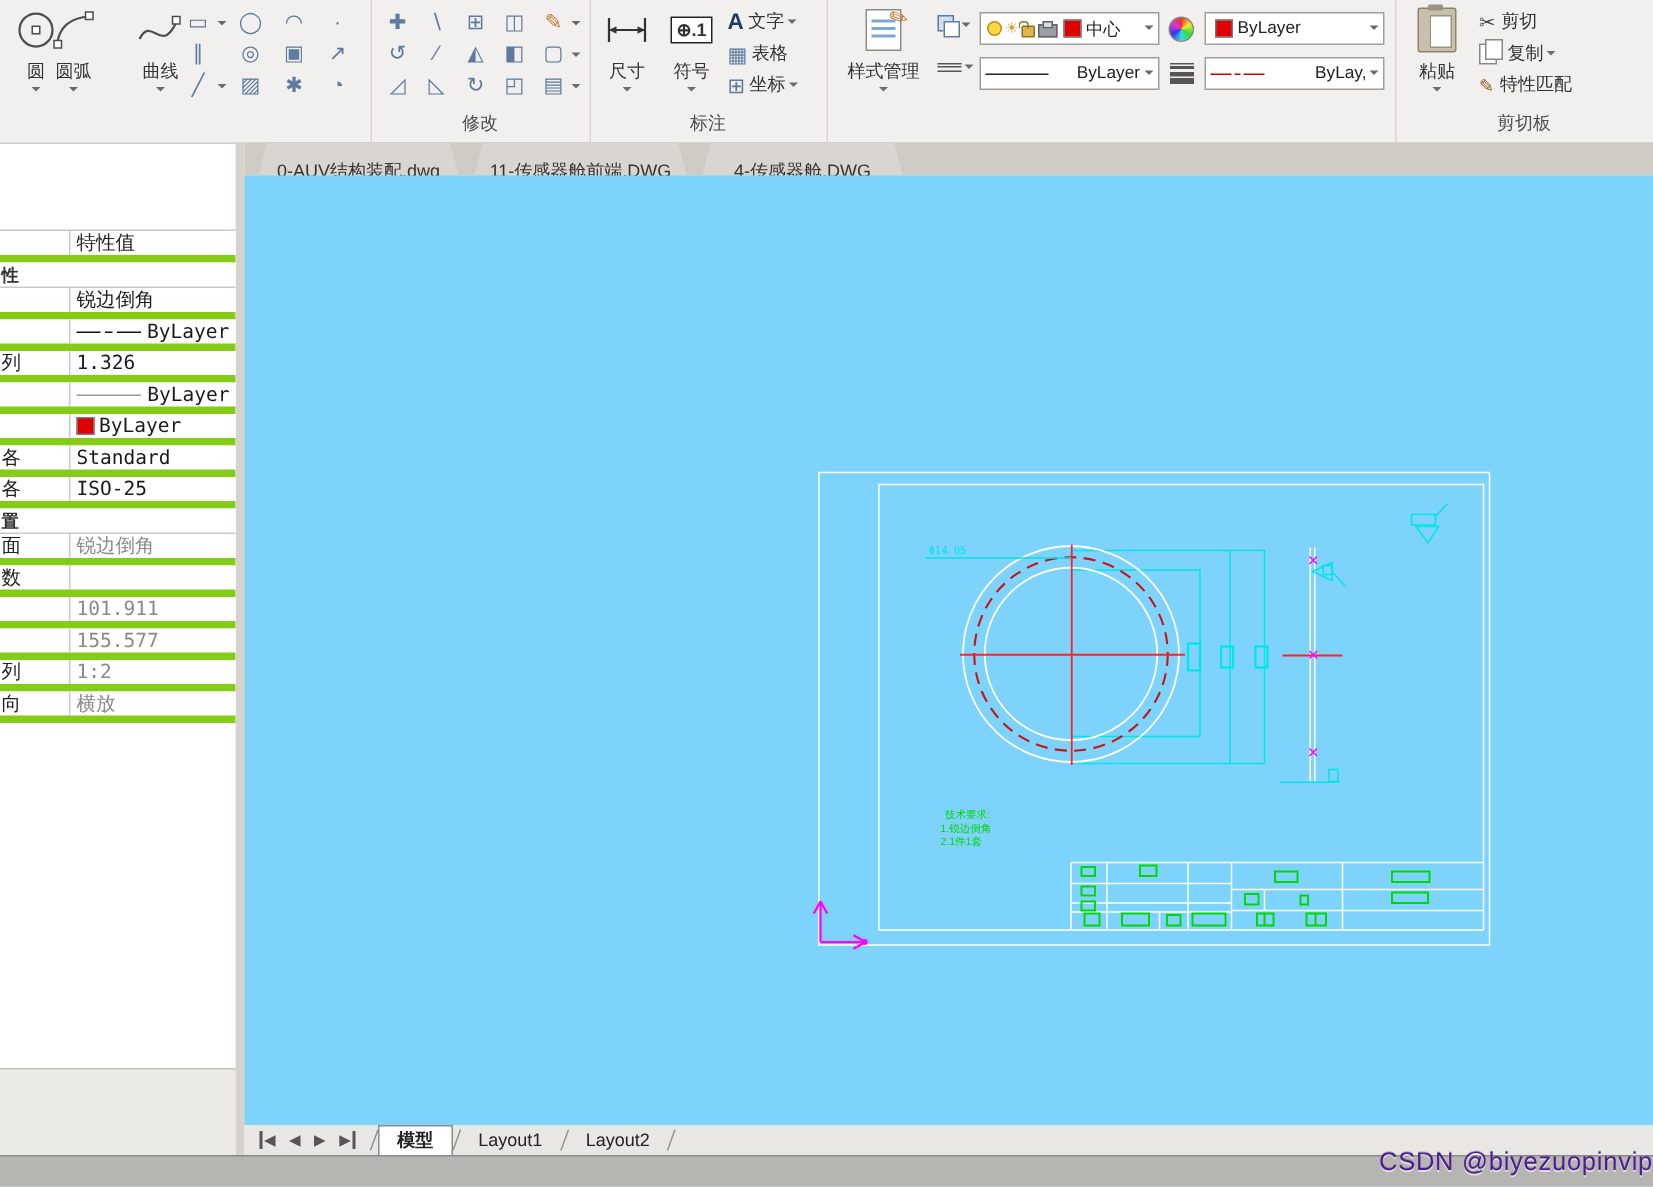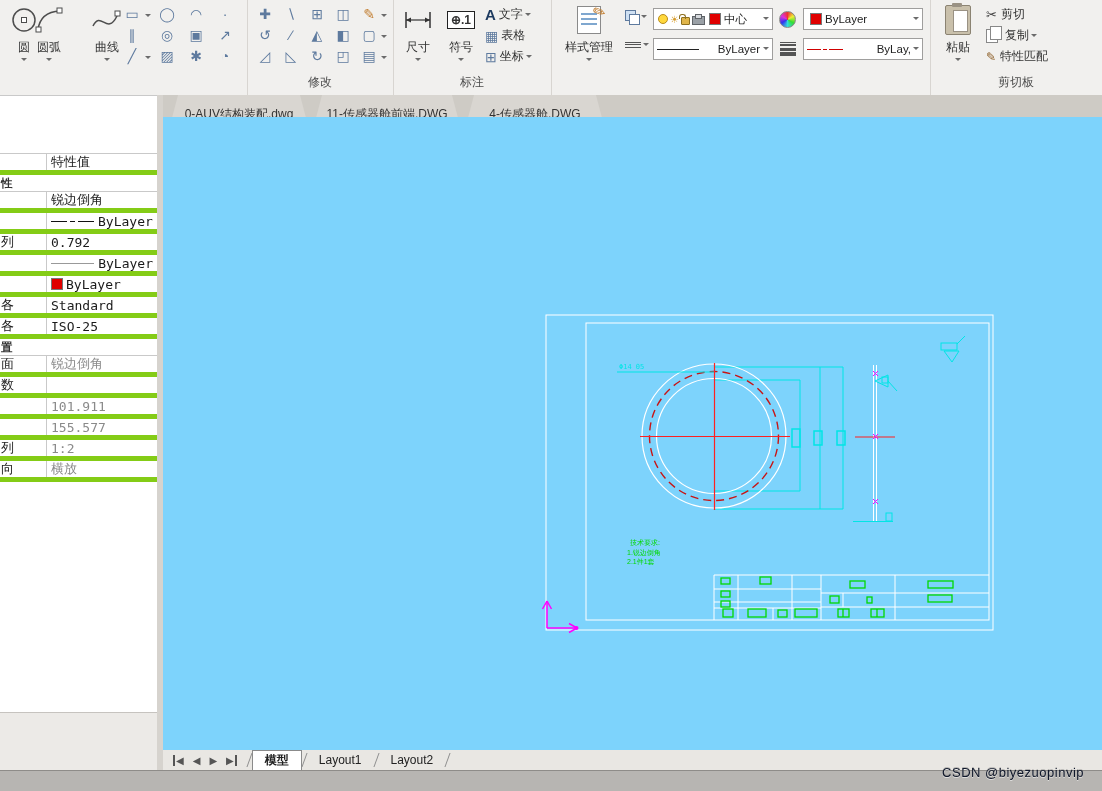--- a/index.html
+++ b/index.html
@@ -81,21 +81,21 @@
   
   #modelbar{left:163px;top:750px;width:939px;height:20px;background:#e9e7e3;display:flex;align-items:center;
             font-size:12px;color:#444}
   .nav{display:flex;gap:9px;margin:0 10px;color:#555;font-size:10px;align-items:center}
   .mtab{padding:1px 12px;position:relative;color:#222}
   .mtab.active{background:#fff;border:1px solid #8b8b8b;border-bottom:none;font-weight:bold}
   .msep{display:inline-block;width:1px;height:14px;background:#8f8f8f;transform:skewX(-20deg);margin:0 2px}
 
   
   #bottomstrip{left:0;top:770px;width:1102px;height:21px;background:#b7b5b2;border-top:1px solid #8e8c89}
-  #watermark{position:absolute;right:18px;top:-6px;font-size:13px;color:#0f172a;
+  #watermark{position:absolute;right:0;top:-6px;font-size:17px;color:#4c1d95;
              text-shadow:0 1px 0 rgba(255,255,255,.55), 0 -1px 0 rgba(90,90,90,.35);letter-spacing:.5px}
 </style>
 </head>
 <body>
 
 <div id="ribbon" class="abs">
 
   <div class="rpanel" style="left:0;width:247px">
     <div class="bigbtn" style="left:6px;width:36px">
       <span class="bicon">
@@ -346,21 +346,21 @@
         <span class="lbl"></span>
         <span class="val">
             <span class="ltline" style="width:16px;margin-right:3px"></span>
             <span class="ltline" style="width:5px;margin-right:3px"></span>
             <span class="ltline" style="width:16px;margin-right:4px"></span>
             <span>ByLayer</span>
           </span>
       </div>
       <div class="grow">
         <span class="lbl">列</span>
-        <span class="val">0.792</span>
+        <span class="val">1.326</span>
       </div>
       <div class="grow">
         <span class="lbl"></span>
         <span class="val">
             <span class="ltline" style="width:44px;margin-right:4px;border-color:#999"></span>
             <span>ByLayer</span>
           </span>
       </div>
       <div class="grow">
         <span class="lbl"></span>

